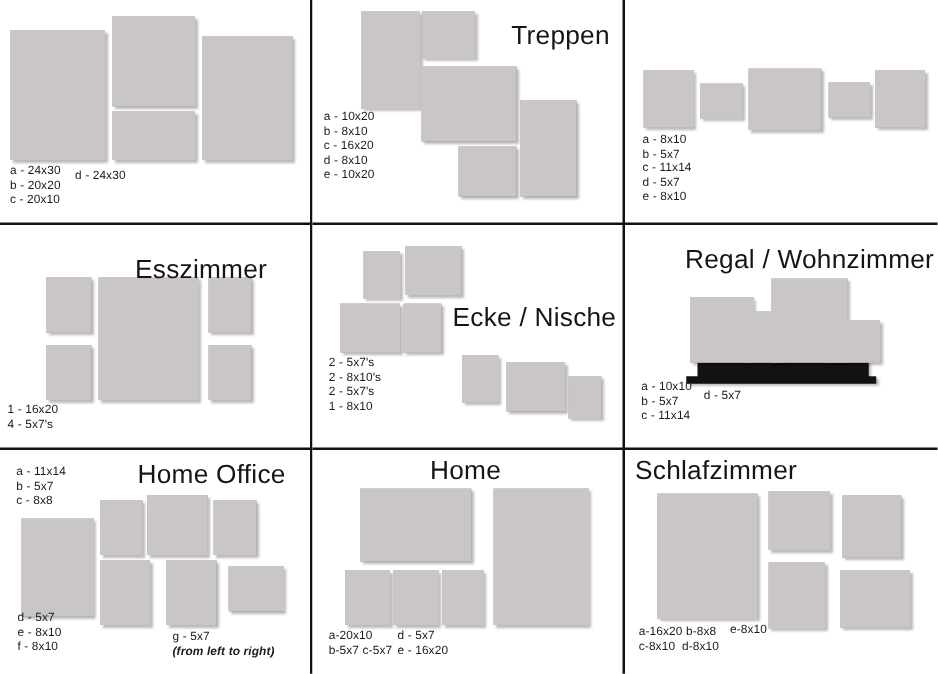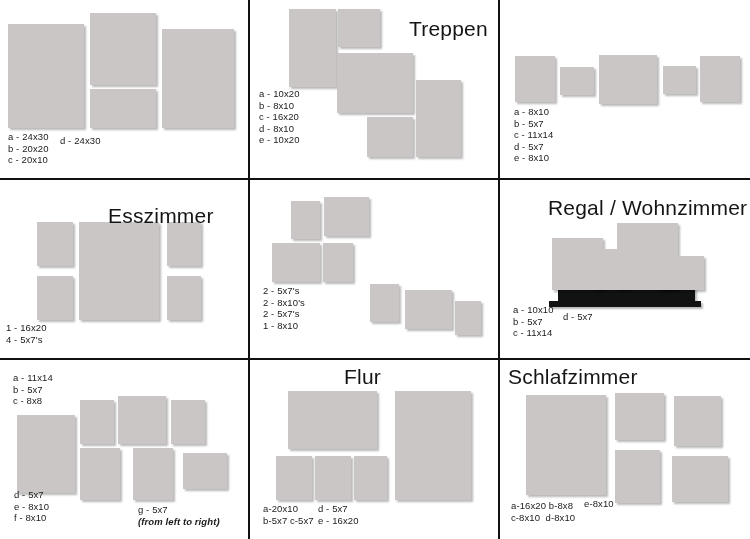--- a/index.html
+++ b/index.html
@@ -244,20 +244,21 @@
         <div class="mat" style="padding:3px;">
               <div class="art"></div>
             </div>
       </div>
       <div class="frame" style="left:205px;top:121px;width:26px;height:34px;padding:4px;">
         <div class="mat" style="padding:3px;">
               <div class="art"></div>
             </div>
       </div>
     </div>
+    <div class="title" style="left:112px;top:63px;">Ecke / Nische</div>
     <div class="legend" style="left:13px;top:105px;">2 - 5x7's
 2 - 8x10's
 2 - 5x7's
 1 - 8x10</div>
   </div>
 
   <div class="cell c6">
     <div class="stage">
       <div class="shelf" style="left:58px;top:108px;width:137px;height:15px;"></div>
       <div class="shelf" style="left:49px;top:121px;width:152px;height:6px;"></div>
@@ -320,20 +321,21 @@
         <div class="mat" style="padding:3px;">
               <div class="art"></div>
             </div>
       </div>
       <div class="frame" style="left:183px;top:93px;width:44px;height:36px;padding:5px;">
         <div class="mat" style="padding:3px;">
               <div class="art"></div>
             </div>
       </div>
     </div>
+    <div class="title" style="left:110px;top:8px;">Home Office</div>
     <div class="legend" style="left:13px;top:12px;">a - 11x14
 b - 5x7
 c - 8x8</div>
     <div class="legend" style="left:14px;top:129px;">d - 5x7
 e - 8x10
 f - 8x10</div>
     <div class="legend" style="left:138px;top:144px;">g - 5x7</div>
     <div class="legend it" style="left:138px;top:156px;font-weight:bold;">(from left to right)</div>
   </div>
 
@@ -358,21 +360,21 @@
         <div class="mat" style="padding:3px;">
               <div class="art"></div>
             </div>
       </div>
       <div class="frame" style="left:145px;top:31px;width:76px;height:109px;padding:6px;">
         <div class="mat" style="padding:3px;">
               <div class="art"></div>
             </div>
       </div>
     </div>
-    <div class="title" style="left:94px;top:5px;">Flur</div>
+    <div class="title" style="left:94px;top:5px;">Home</div>
     <div class="legend" style="left:13px;top:143px;">a-20x10
 b-5x7 c-5x7</div>
     <div class="legend" style="left:68px;top:143px;">d - 5x7
 e - 16x20</div>
   </div>
 
   <div class="cell c9">
     <div class="stage">
       <div class="frame" style="left:26px;top:35px;width:80px;height:100px;padding:6px;">
         <div class="mat" style="padding:3px;">

